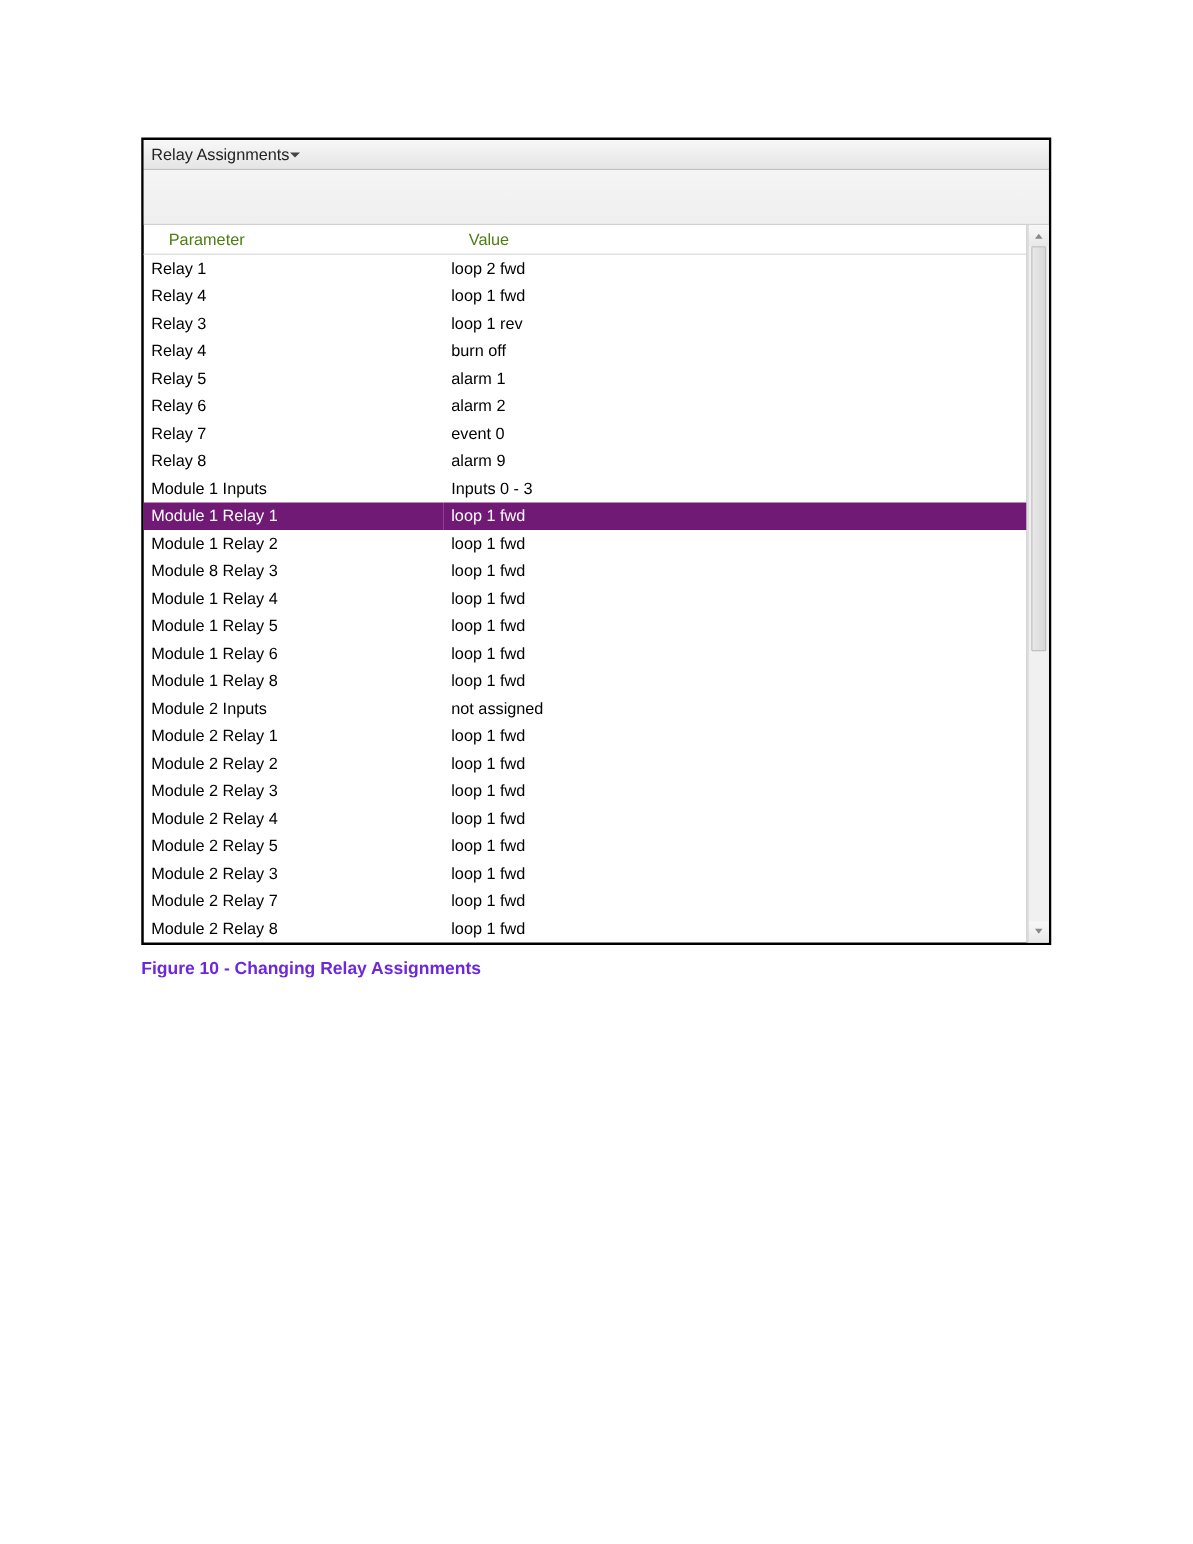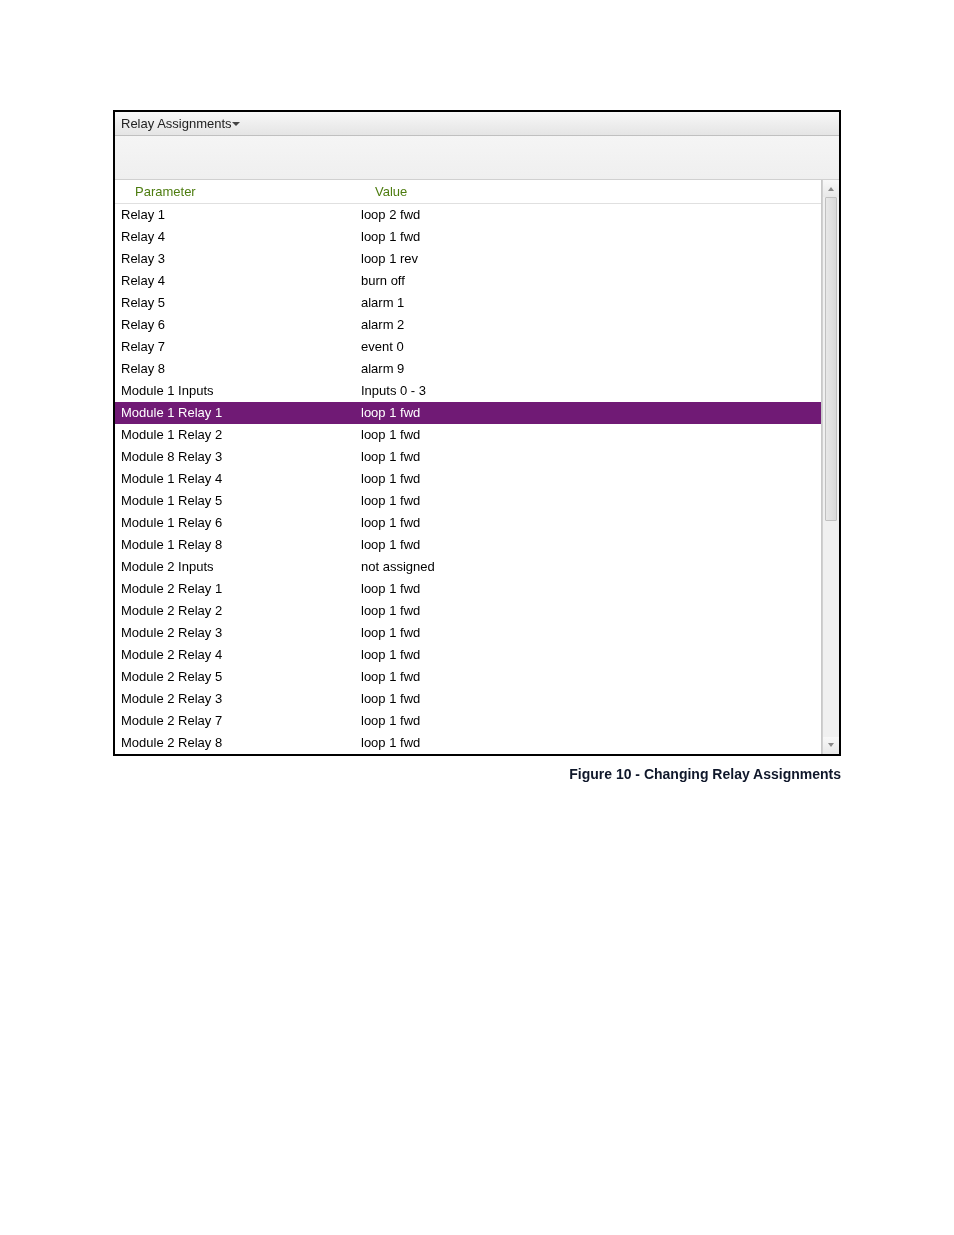--- a/index.html
+++ b/index.html
@@ -117,22 +117,22 @@
     }
     th:nth-child(2), td:nth-child(2) {
       width: 213px;
       margin-left: 44px;
     }
     tr.selected td {
       background: #701a75;
       color: #ffffff;
     }
     .caption {
-      text-align: right;
-      color: #0f172a;
+      text-align: left;
+      color: #6d28d9;
       font-size: 14px;
       font-weight: bold;
       margin-top: 10px;
       font-family: Arial, Helvetica, sans-serif;
       width: 728px;
     }
   </style>
 </head>
 <body>
 

